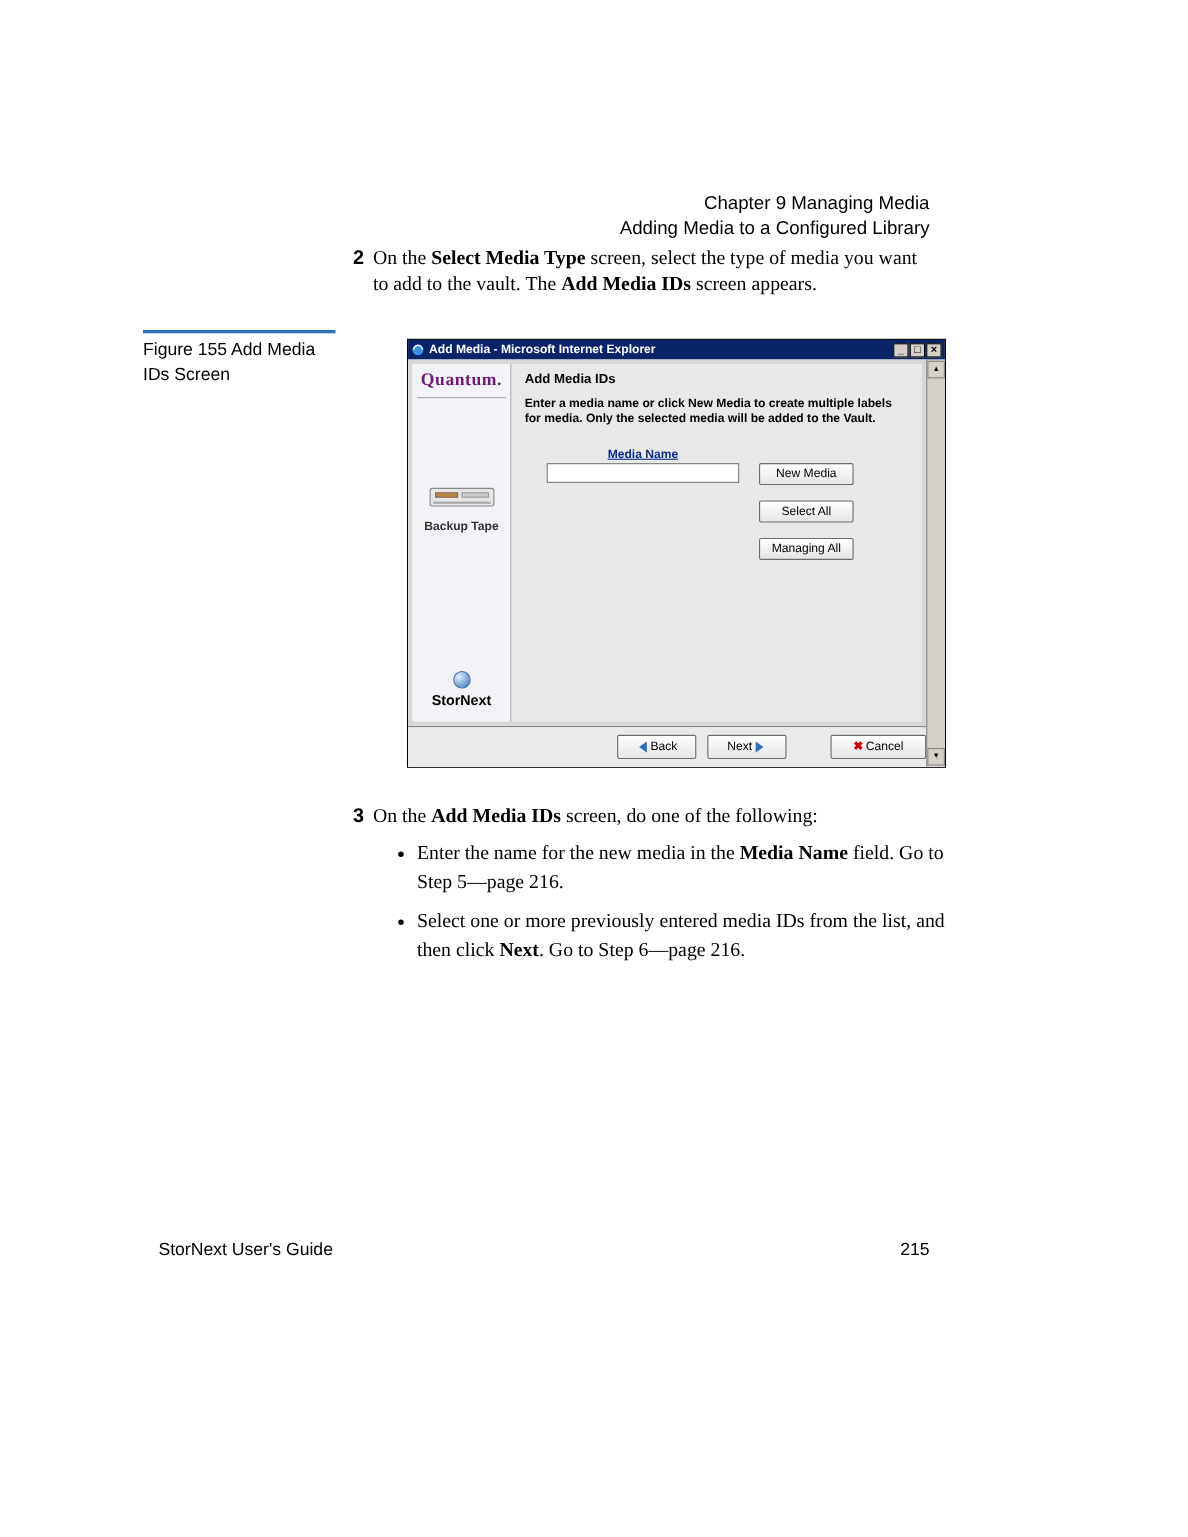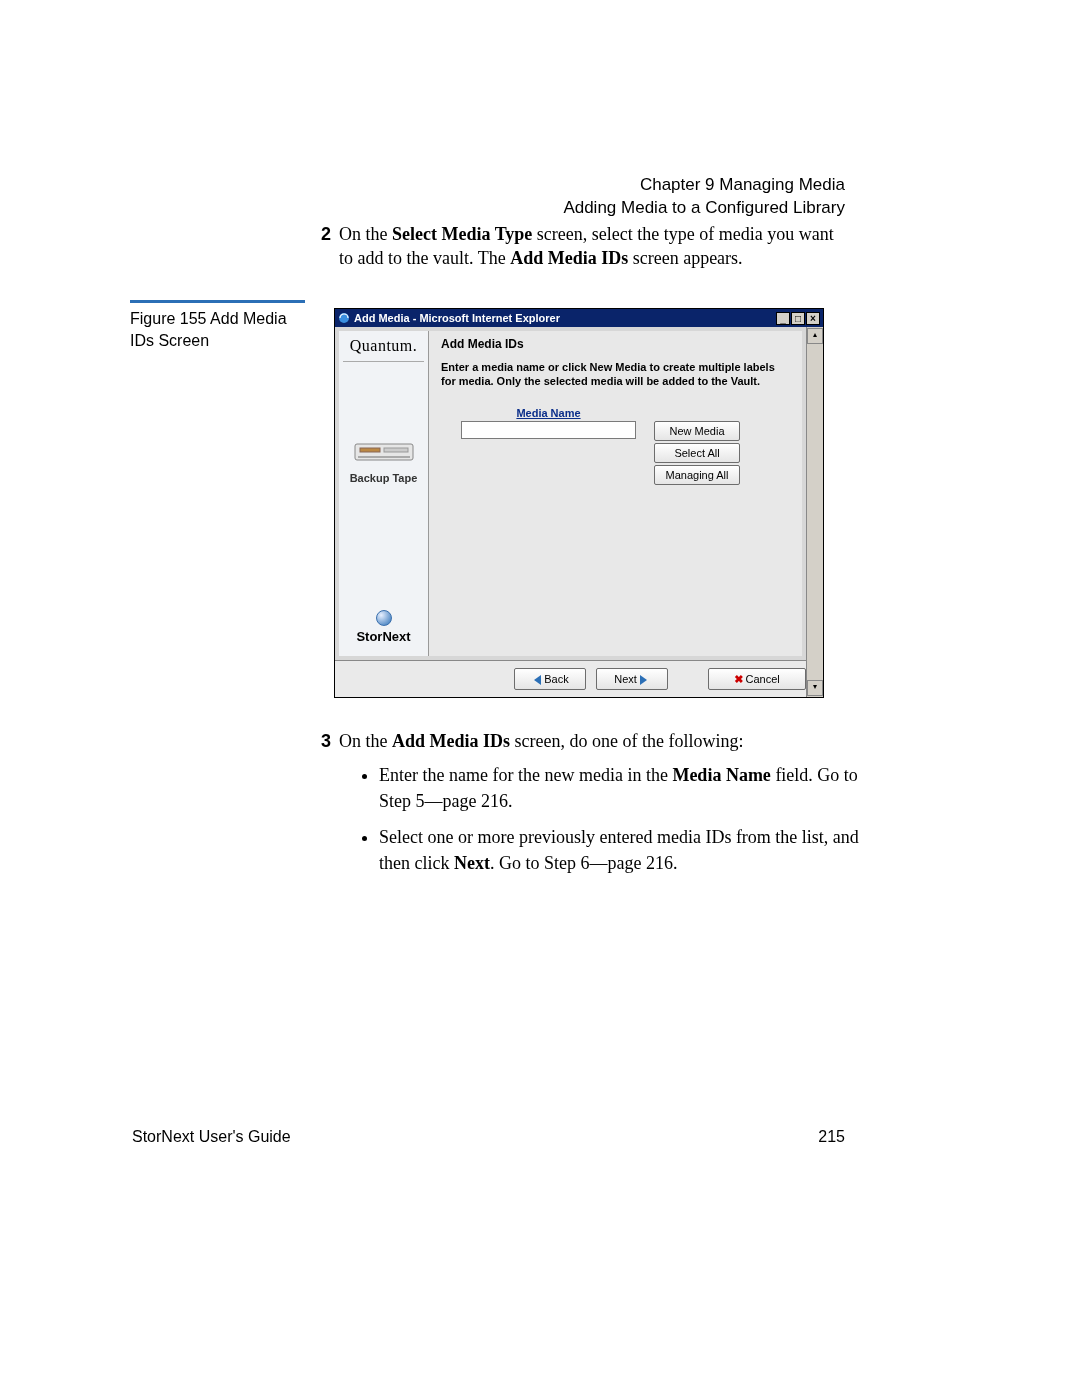--- a/index.html
+++ b/index.html
@@ -54,21 +54,21 @@
     top: 308px;
     left: 130px;
     width: 180px;
     font-size: 16px;
     line-height: 1.35;
   }
   
   .shot {
     position: absolute;
     top: 308px;
-    left: 334px;
+    left: 370px;
     width: 490px;
     height: 390px;
     background: #dcdcdc;
     border: 1px solid #000;
     box-sizing: border-box;
   }
   .titlebar {
     height: 18px;
     background: linear-gradient(#0a246a, #a6caf0);
     background: #0a246a;
@@ -141,23 +141,23 @@
     padding:6px 4px;
     box-sizing:border-box;
     text-align:center;
     font-size:11px;
     color:#1b3a6b;
     display:flex;
     flex-direction:column;
   }
   .leftpanel .brand {
     font-family: Georgia, serif;
-    font-weight:normal;
+    font-weight:bold;
     font-size:16px;
-    color:#000000;
+    color:#701a75;
     letter-spacing:0.5px;
   }
   .leftpanel .hr {
     height:1px; background:#aaa; margin:6px 0;
   }
   .tape-drive {
     margin-top:70px;
   }
   .tape-drive svg { width:60px; height:28px; }
   .tape-label {
@@ -228,21 +228,21 @@
     border:1px solid #7a7a7a;
     box-sizing:border-box;
     font-size:11px;
     padding:2px 4px;
     color:#333;
     margin-top:4px;
   }
   .btncol {
     display:flex;
     flex-direction:column;
-    gap:2px;
+    gap:14px;
     padding-top:14px;
   }
   .wbtn {
     width:86px;
     height:20px;
     background:linear-gradient(#ffffff, #e5e5e5);
     border:1px solid #6d6d6d;
     border-radius:2px;
     font-size:11px;
     font-family:Arial;
@@ -256,21 +256,21 @@
     border-top:1px solid #888;
     margin-top:auto;
     display:flex;
     justify-content:flex-end;
     align-items:center;
     gap:10px;
     padding:0 0;
     background:#eaeaea;
   }
   .wizrow .wbtn { width:72px; height:22px; line-height:20px; font-size:11px; }
-  .wizrow .wbtn.cancel { width:98px; }
+  .wizrow .wbtn.cancel { width:87px; }
   .tri {
     display:inline-block;
     width:0;height:0;
     border-top:5px solid transparent;
     border-bottom:5px solid transparent;
     vertical-align:middle;
     margin:0 3px;
   }
   .tri.left { border-right:7px solid #2b6fb6; }
   .tri.right{ border-left:7px solid #2b6fb6; }
@@ -295,21 +295,21 @@
   }
   .step3 ul {
     margin:8px 0 0 0;
     padding-left:40px;
   }
   .step3 li {
     margin-bottom:10px;
   }
   .footer-left {
     position:absolute;
-    left:132px;
+    left:144px;
     top:1128px;
     font-size:16px;
   }
   .footer-right {
     position:absolute;
     right:235px;
     top:1128px;
     font-size:16px;
   }
 </style>

